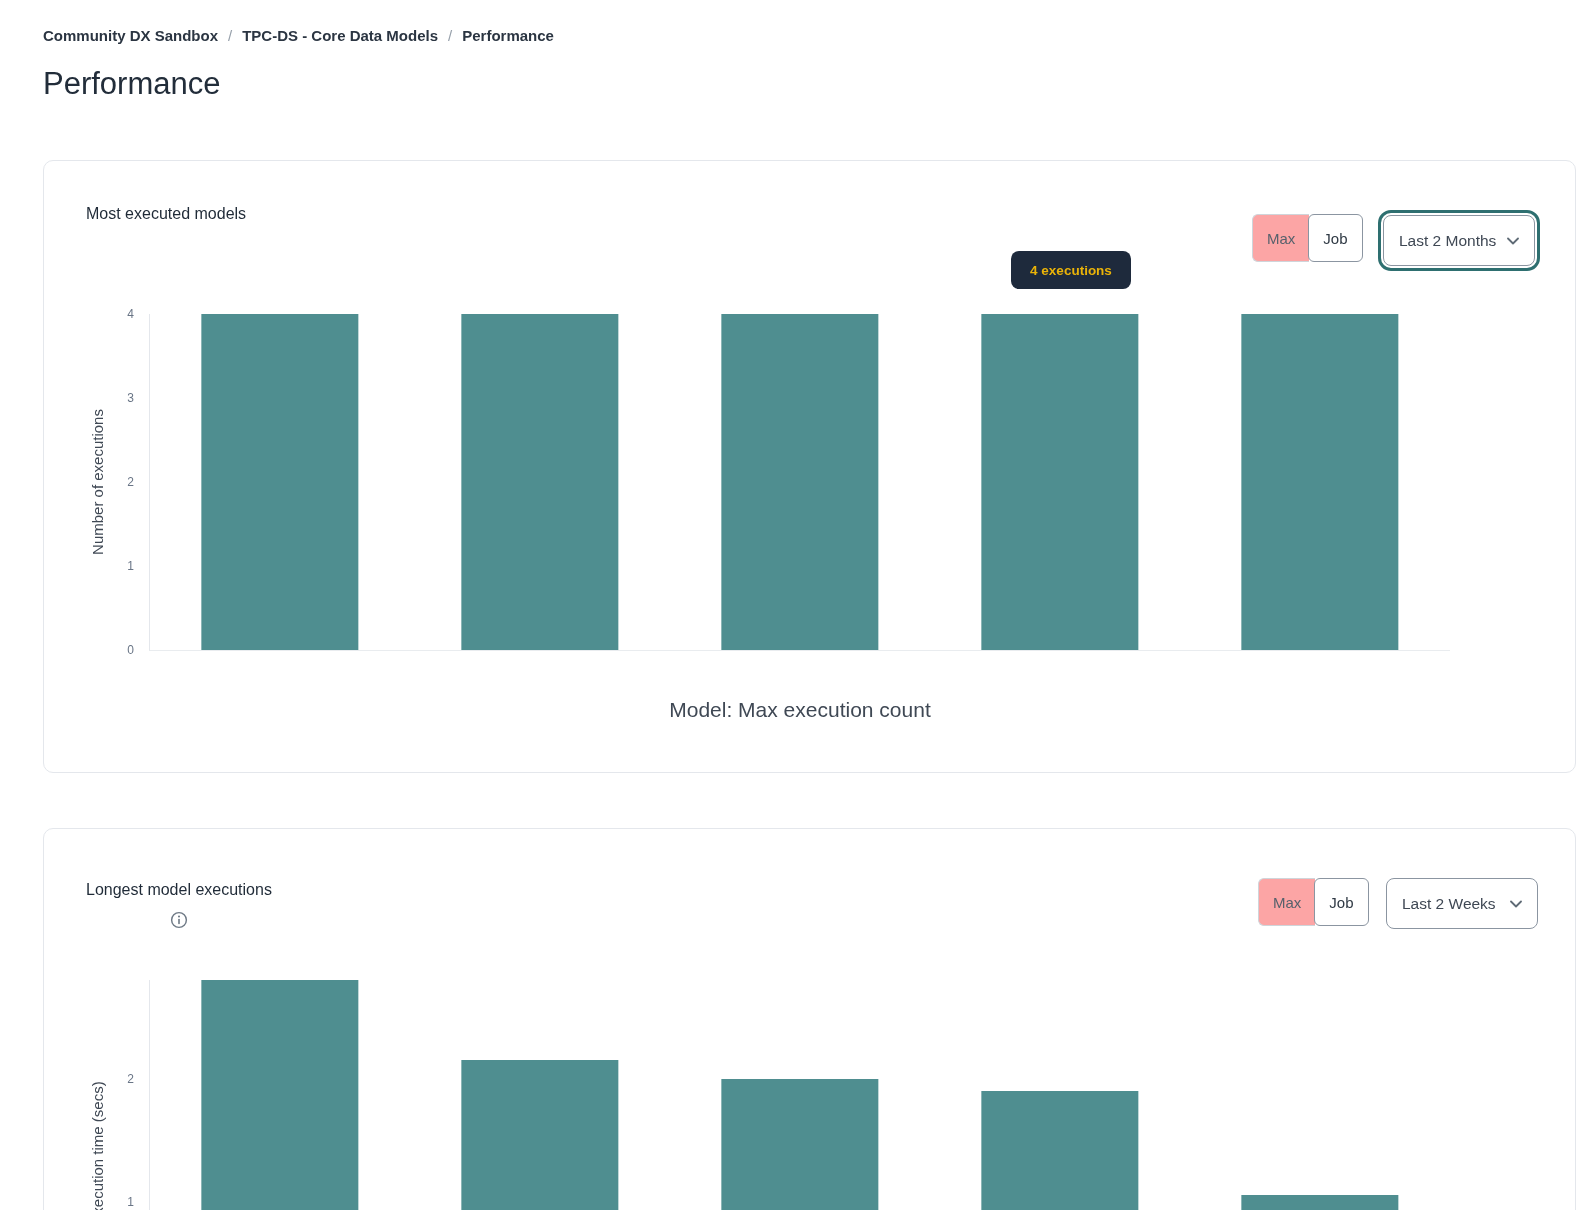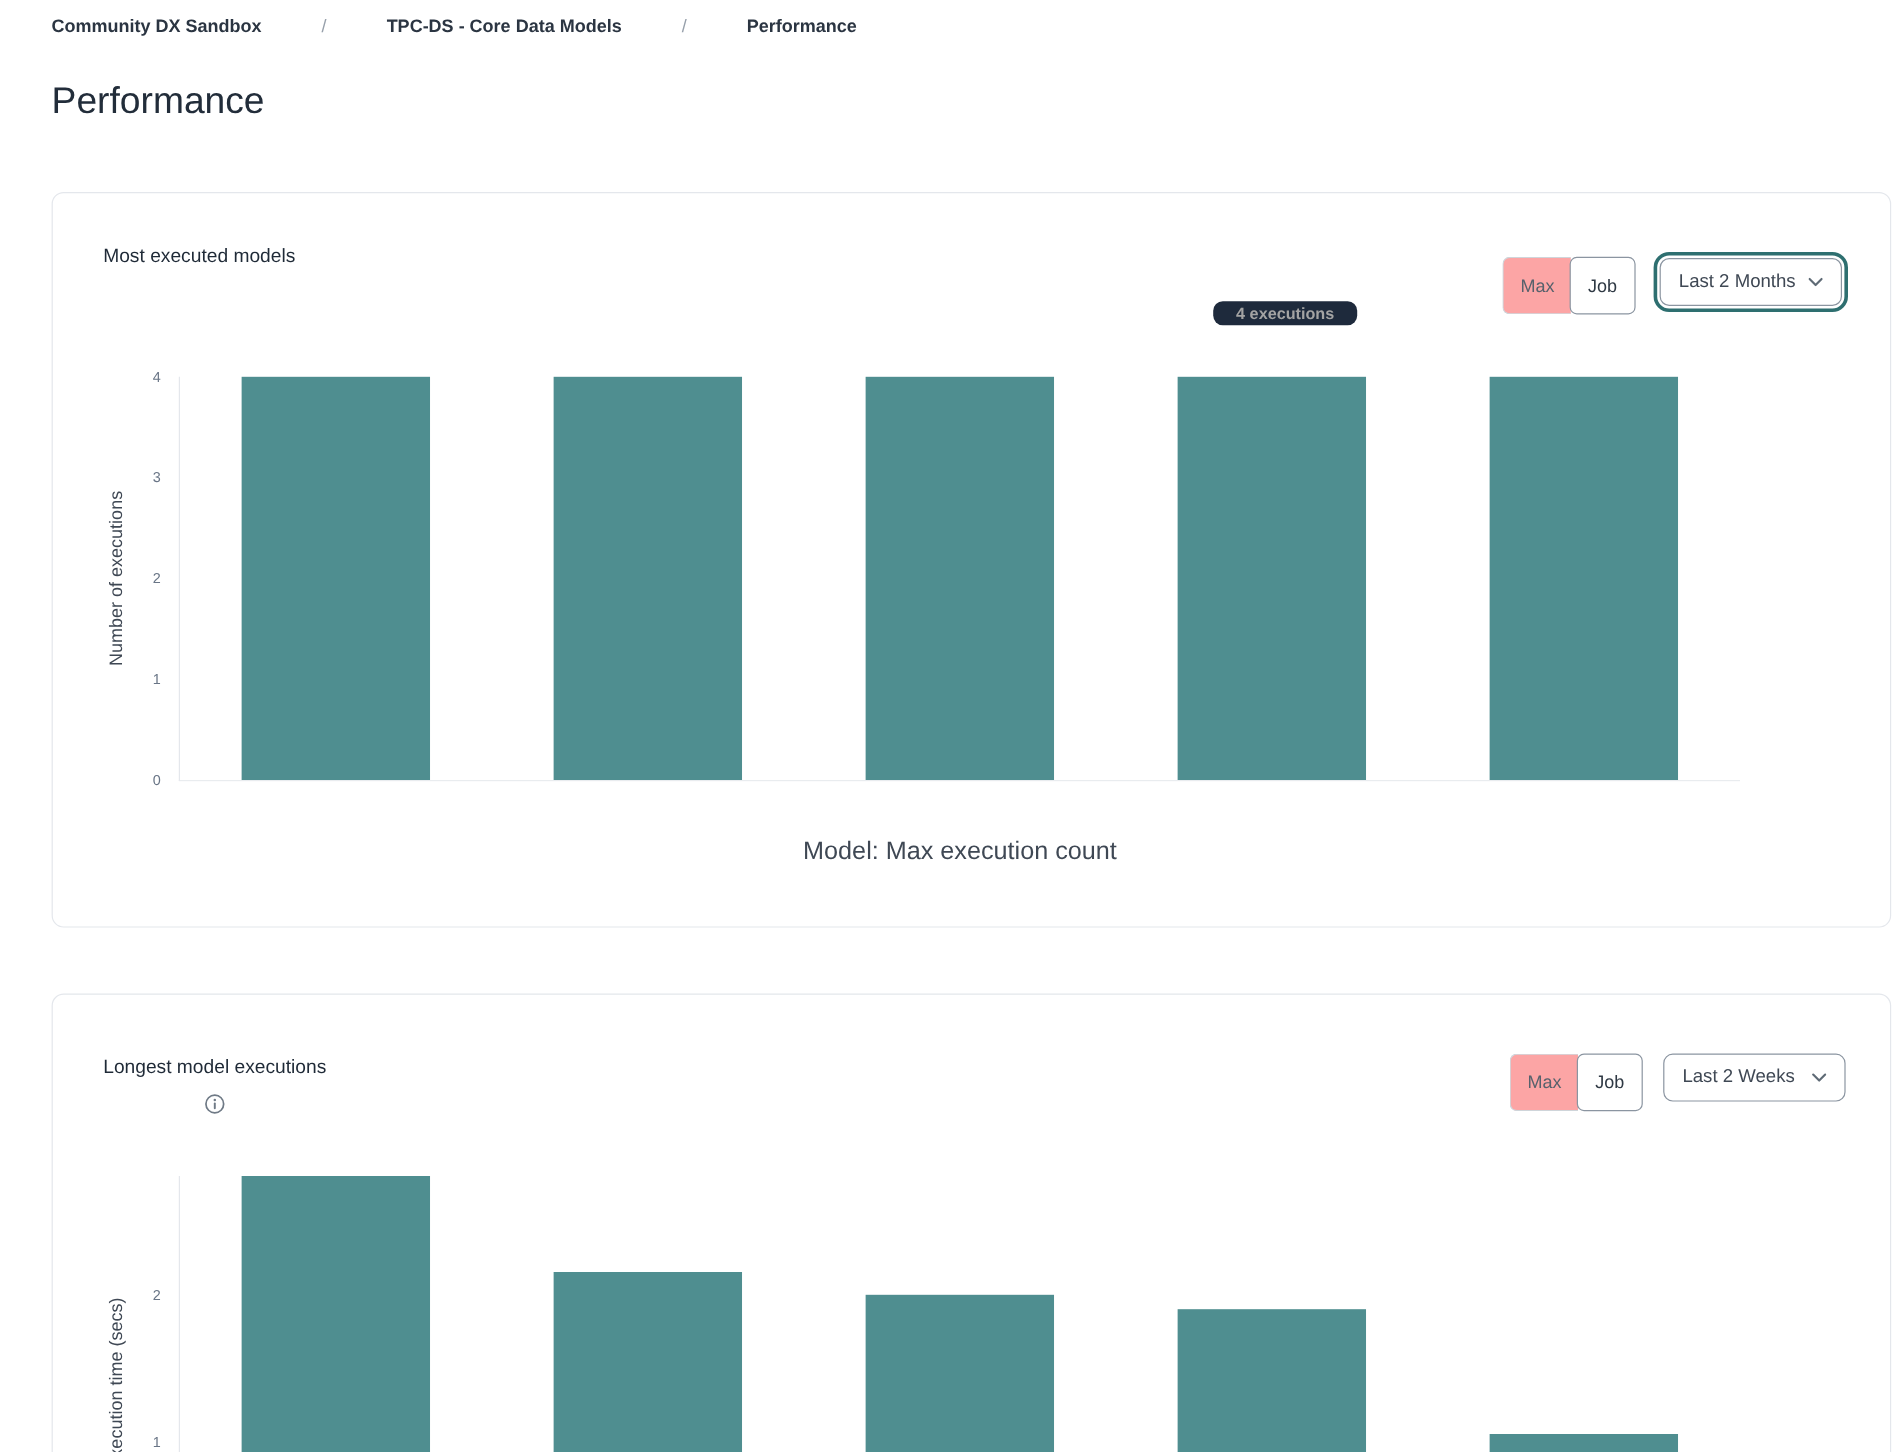--- a/index.html
+++ b/index.html
@@ -14,22 +14,22 @@
     --axis:#e4e7ec;
     --baseline:#e9ecef;
   }
   *{margin:0;padding:0;box-sizing:border-box;}
   html,body{width:1584px;height:1210px;}
   body{
     position:relative;overflow:hidden;background:#ffffff;
     font-family:"Liberation Sans",sans-serif;color:var(--text-dark);
   }
   
-  .breadcrumb{position:absolute;left:43px;top:14px;display:flex;align-items:center;
-    font-size:15px;font-weight:700;color:#2b3542;gap:40px;}
+  .breadcrumb{position:absolute;left:43px;top:27px;display:flex;align-items:center;
+    font-size:15px;font-weight:700;color:#2b3542;}
   .breadcrumb .sep{color:#97a0ab;font-weight:400;margin:0 10px;}
   .breadcrumb .crumb{cursor:pointer;}
   
   .page-title{position:absolute;left:43px;top:66px;font-size:31px;font-weight:500;color:#222d3a;}
   
   .card{position:absolute;left:43px;width:1533px;background:#fff;
     border:1px solid var(--card-border);border-radius:10px;}
   .card1{top:160px;height:613px;}
   .card2{top:828px;height:612px;}
   .card-title{position:absolute;left:42px;font-size:16px;font-weight:500;color:#1f2a37;
@@ -38,29 +38,29 @@
   .card2 .card-title{top:52px;flex-direction:column;}
   .info-icon{display:inline-flex;margin-top:2px;}
   
   .seg{position:absolute;display:flex;}
   .card1 .seg{left:1208px;top:53px;}
   .card2 .seg{left:1214px;top:49px;}
   .seg button{height:48px;padding:0 14px;font-size:15px;font-family:inherit;cursor:pointer;}
   .seg .seg-max{background:#fca5a5;border:1px solid #cfd5da;border-right:none;
     border-radius:6px 0 0 6px;color:var(--text-gray);}
   .seg .seg-job{background:#fff;border:1px solid #8b95a1;border-radius:6px;color:#2f3944;margin-left:-1px;}
-  .dropdown{position:absolute;width:152px;height:40px;background:#fff;border:1px solid #8b95a1;
+  .dropdown{position:absolute;width:152px;height:51px;background:#fff;border:1px solid #8b95a1;
     border-radius:8px;display:flex;align-items:center;justify-content:space-between;
     padding:0 15px;font-size:15.5px;font-family:inherit;color:var(--text-mid);cursor:pointer;}
   .card1 .dropdown{left:1339px;top:54px;}
   .card2 .dropdown{left:1342px;top:49px;text-align:right;}
   .dropdown.focused{outline:3px solid var(--ring);outline-offset:2px;}
   
-  .tooltip{position:absolute;left:967px;top:90px;min-width:120px;height:20px;
-    background:var(--tooltip-bg);color:#a3a3a3;border-radius:8px;
+  .tooltip{position:absolute;left:967px;top:90px;min-width:120px;height:38px;
+    background:var(--tooltip-bg);color:#eab308;border-radius:8px;
     display:flex;align-items:center;justify-content:center;
     font-size:13.5px;font-weight:700;padding:0 14px;z-index:5;}
   
   .plot{position:absolute;left:105px;width:1301px;
     border-left:1px solid var(--axis);border-bottom:1px solid var(--baseline);}
   .card1 .plot{top:153px;height:337px;}
   .card2 .plot{top:151px;height:347px;}
   .bands{position:absolute;inset:0;display:flex;}
   .band{flex:1;position:relative;}
   .bar{position:absolute;bottom:0;left:50%;transform:translateX(-50%);width:60.5%;

